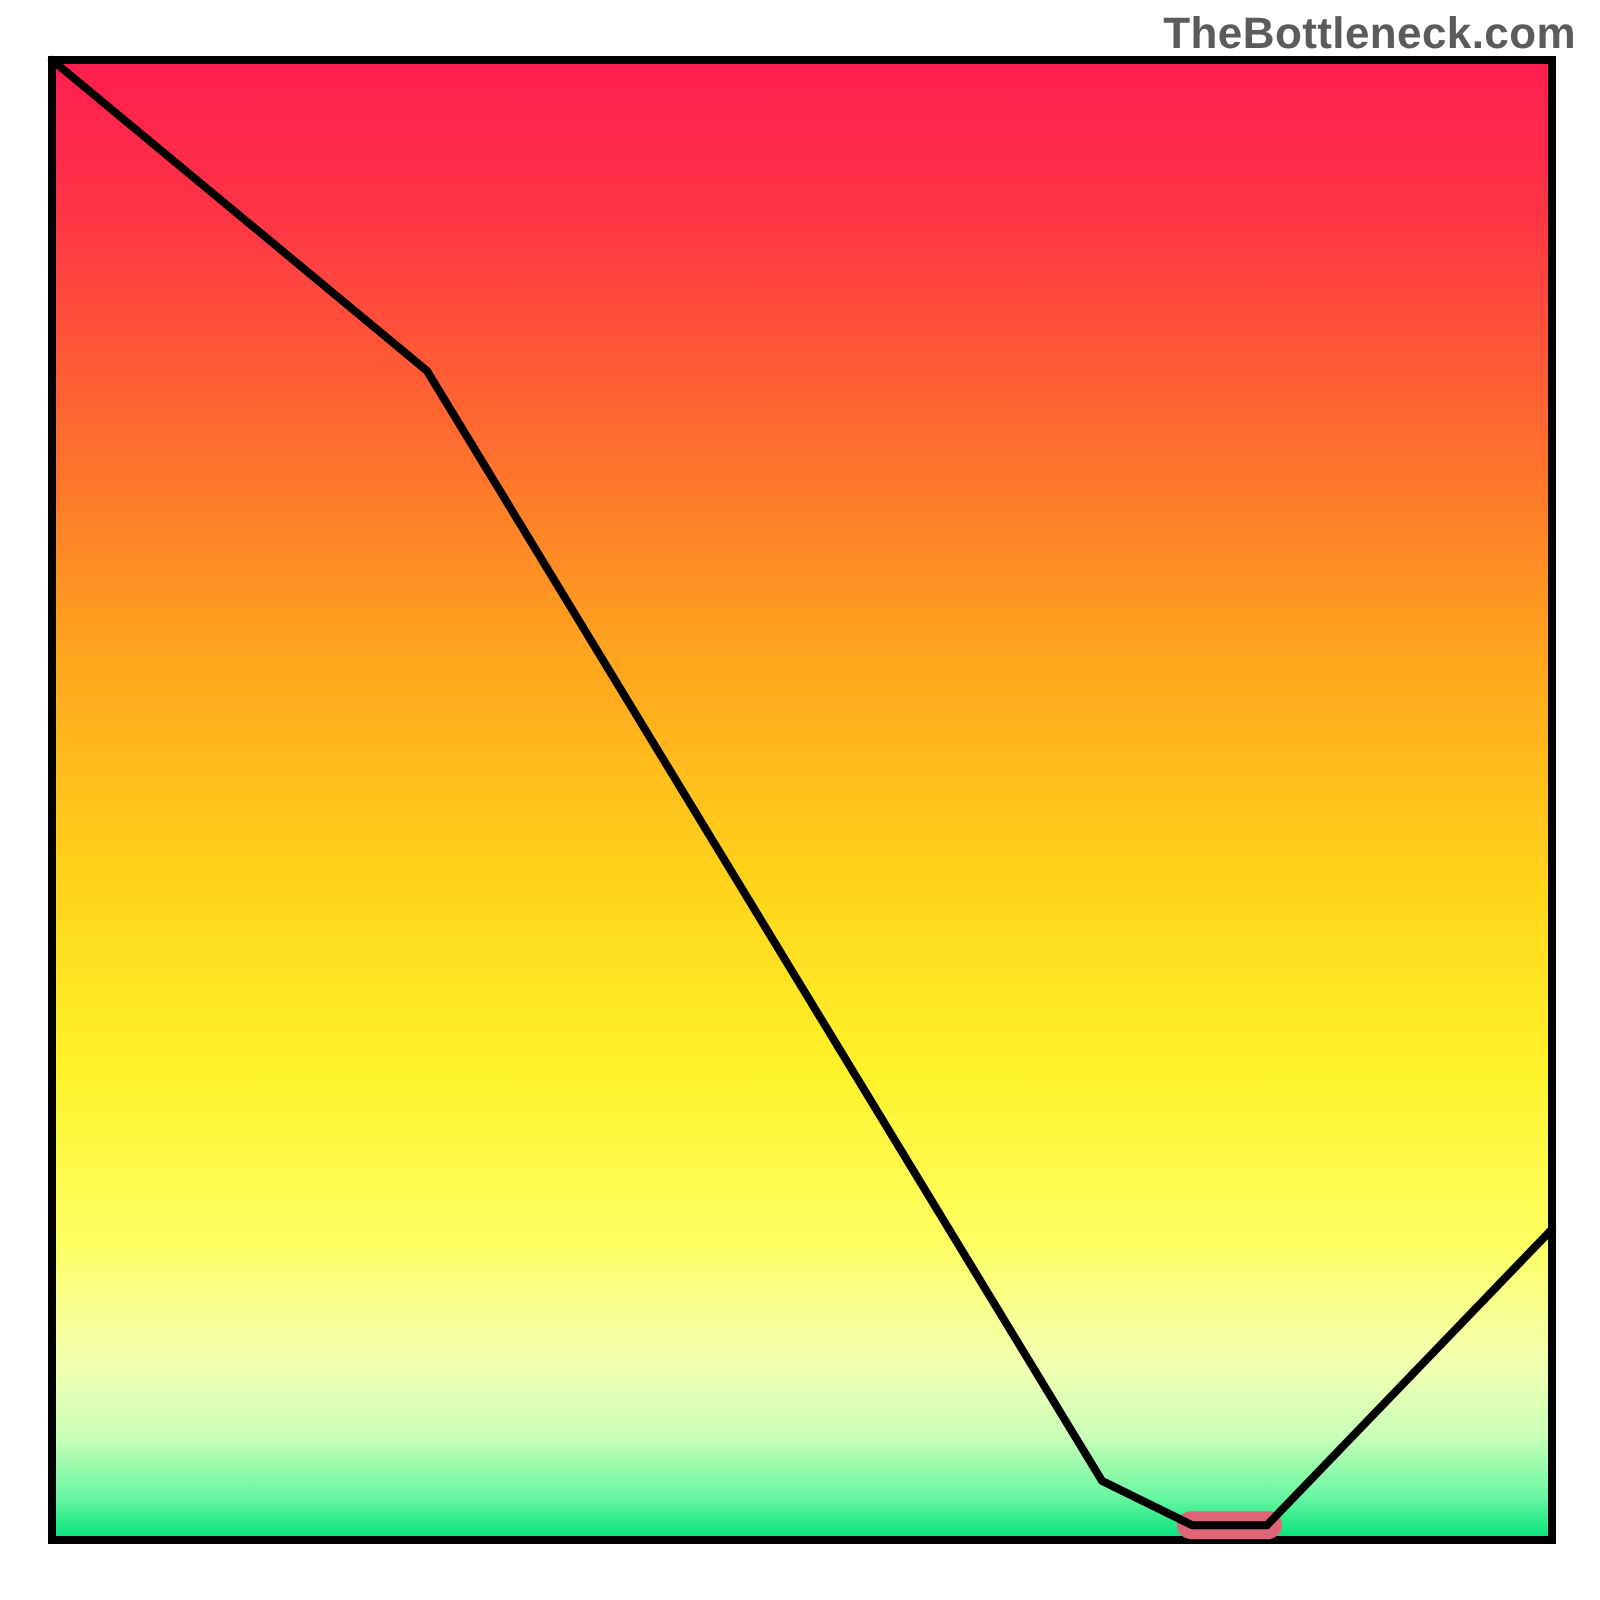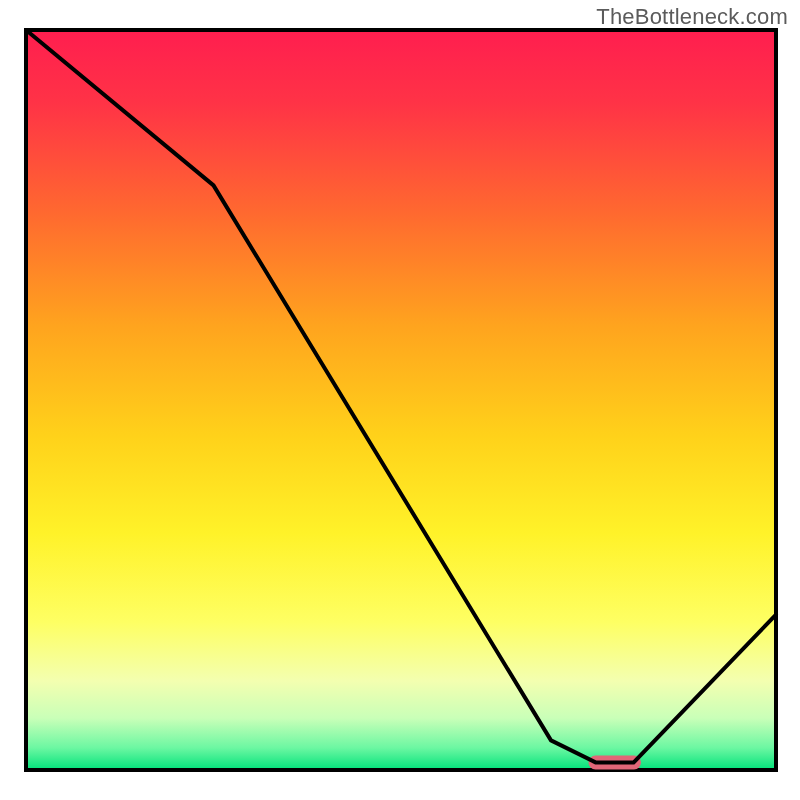--- a/index.html
+++ b/index.html
@@ -13,21 +13,21 @@
   .container {
     position: relative;
     width: 800px;
     height: 800px;
   }
   .attribution {
     position: absolute;
     top: 4px;
     right: 12px;
     font-size: 22px;
-    font-weight: 400;
+    font-weight: 700;
     color: #5b5b5b;
     letter-spacing: 0.2px;
   }
   svg {
     display: block;
   }
 </style>
 </head>
 <body>
 <div class="container">

